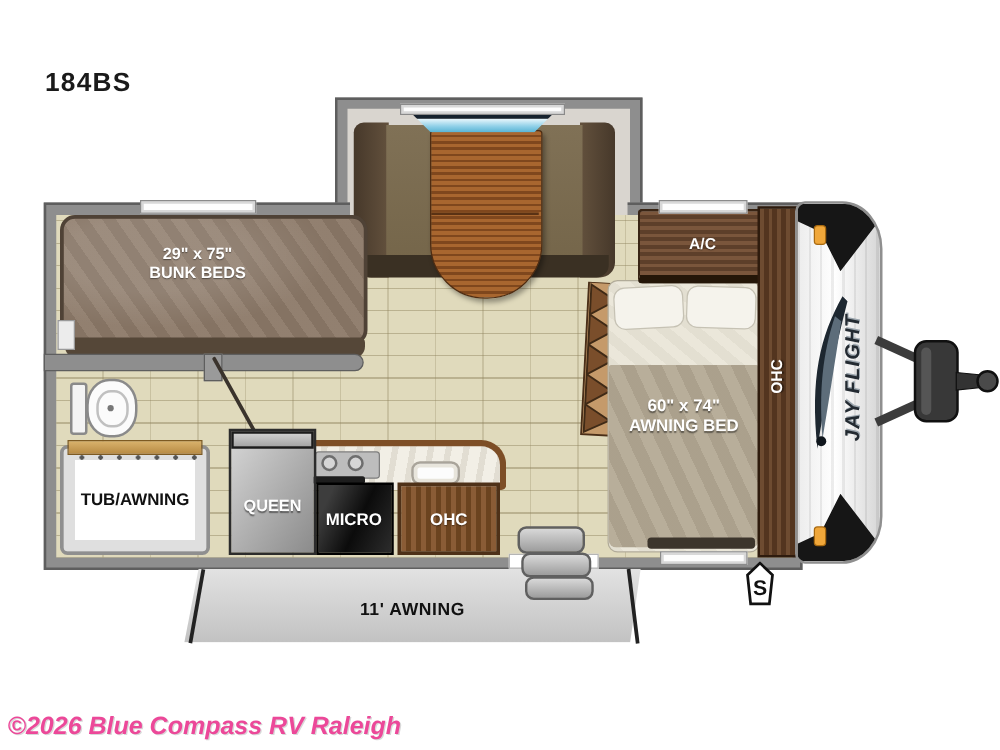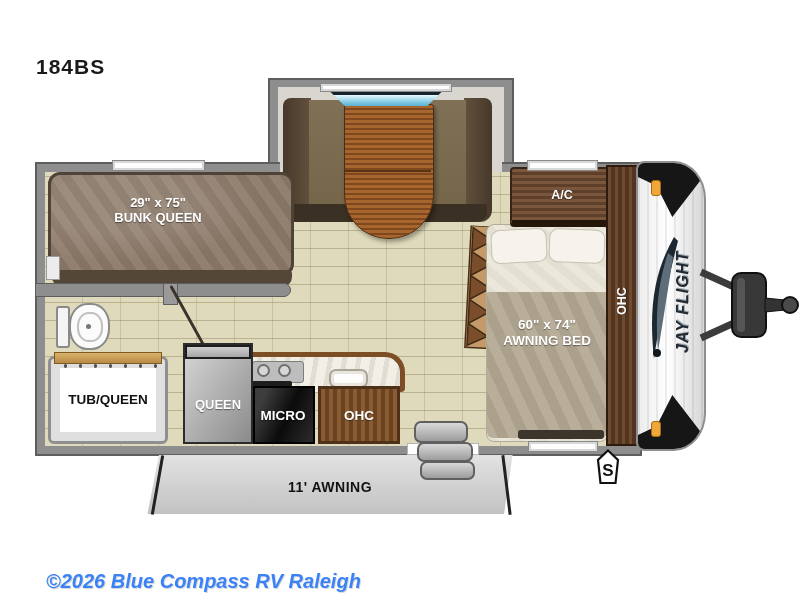--- a/index.html
+++ b/index.html
@@ -53,37 +53,37 @@
   <div class="abs" style="left:345px;top:170px;width:86px;height:2px;background:#5a3214;"></div>
 
   <div class="abs window" style="left:320px;top:83px;width:132px;height:9px;"></div>
   <div class="abs" style="left:327px;top:92px;width:118px;height:14px;background:linear-gradient(180deg,#eaf7fc,#8fd0e8 55%,#57b2d3);
               clip-path:polygon(3% 0,97% 0,85% 100%,15% 100%);border-top:3px solid #16222e;box-sizing:border-box;"></div>
 
   <div class="abs mattress" style="left:48px;top:172px;width:246px;height:104px;border:3px solid #4f4236;border-radius:12px;box-sizing:border-box;"></div>
   <div class="abs" style="left:52px;top:270px;width:240px;height:17px;background:#554738;border-radius:4px 4px 10px 10px;"></div>
   <div class="abs lbl" style="left:78px;top:196px;width:160px;font-size:13px;">
     <span>29" x 75"</span><br>
-    <span>BUNK QUEEN</span>
+    <span>BUNK BEDS</span>
   </div>
   <div class="abs" style="left:46px;top:256px;width:14px;height:24px;background:#ececec;border:1px solid #9a9a9a;box-sizing:border-box;"></div>
 
   <div class="abs" style="left:35px;top:283px;width:256px;height:14px;background:#8e8e8e;border:1px solid #5e5e5e;border-radius:0 8px 8px 0;box-sizing:border-box;"></div>
 
   <div class="abs" style="left:56px;top:306px;width:14px;height:42px;background:#f4f4f4;border:2px solid #8a8a8a;border-radius:3px;box-sizing:border-box;"></div>
   <div class="abs" style="left:69px;top:303px;width:41px;height:47px;background:#fbfbfb;border:2px solid #8a8a8a;border-radius:45%;box-sizing:border-box;"></div>
   <div class="abs" style="left:77px;top:312px;width:26px;height:30px;border:2px solid #c0c0c0;border-radius:45%;box-sizing:border-box;"></div>
   <div class="abs" style="left:86px;top:324px;width:5px;height:5px;background:#777;border-radius:50%;"></div>
 
   <div class="abs" style="left:48px;top:356px;width:120px;height:88px;background:#fff;border:3px solid #8f8f8f;
               box-shadow:inset 0 0 0 9px #dfdfdf;border-radius:6px;box-sizing:border-box;"></div>
   <div class="abs" style="left:54px;top:352px;width:108px;height:12px;background:linear-gradient(180deg,#d9b26c,#b88b44);border:1px solid #7d5a22;box-sizing:border-box;"></div>
   <div class="abs" style="left:58px;top:364px;width:102px;height:4px;
               background-image:radial-gradient(circle,#555 0 1.6px,transparent 2px);background-size:15px 4px;"></div>
-  <div class="abs dark-lbl" style="left:52px;top:392px;width:112px;font-size:13.5px;">TUB/QUEEN</div>
+  <div class="abs dark-lbl" style="left:52px;top:392px;width:112px;font-size:13.5px;">TUB/AWNING</div>
 
   <div class="abs" style="left:163px;top:283px;width:15px;height:22px;background:#9a9a9a;border:1px solid #5e5e5e;box-sizing:border-box;"></div>
   <div class="abs" style="left:172px;top:285px;width:68px;height:3px;background:#3a332c;transform:rotate(61deg);transform-origin:0 0;border-radius:2px;"></div>
 
   <div class="abs" style="left:243px;top:352px;width:162px;height:40px;background:#f2efe6;
               background-image:repeating-linear-gradient(100deg, rgba(150,140,120,.18) 0 5px, transparent 5px 14px);
               border-top:5px solid #7d4e26;border-right:5px solid #7d4e26;border-radius:2px 20px 4px 0;box-sizing:border-box;"></div>
   <div class="abs" style="left:252px;top:361px;width:52px;height:22px;background:#bdbdbd;border:1px solid #7e7e7e;border-radius:3px;box-sizing:border-box;"></div>
   <div class="abs" style="left:257px;top:364px;width:13px;height:13px;border:2px solid #6e6e6e;border-radius:50%;background:#d6d6d6;box-sizing:border-box;"></div>
   <div class="abs" style="left:278px;top:364px;width:13px;height:13px;border:2px solid #6e6e6e;border-radius:50%;background:#d6d6d6;box-sizing:border-box;"></div>
@@ -161,15 +161,15 @@
     <rect x="42" y="20" width="8" height="54" rx="4" fill="#555"></rect>
     <polygon points="70,40 90,42 90,52 70,54" fill="#333" stroke="#111" stroke-width="1"></polygon>
     <circle cx="95" cy="47" r="8" fill="#4a4a4a" stroke="#101010" stroke-width="2"></circle>
   </svg>
 
   <svg class="abs" style="left:596px;top:449px;" width="24" height="36" viewBox="0 0 24 36">
     <path d="M12,1.5 L22,11 L19.5,34 L4.5,34 L2,11 Z" fill="#ffffff" stroke="#111" stroke-width="2.2"></path>
     <text x="12" y="27" text-anchor="middle" font-family="Liberation Sans, sans-serif" font-size="17" font-weight="bold" fill="#111">S</text>
   </svg>
 
-  <div class="abs" style="left:6px;top:570px;font-size:20px;font-weight:bold;font-style:italic;color:#3b82f6;
-              text-shadow:1px 1px 0 #d8d8d8;margin-left:40px;">©2026 Blue Compass RV Raleigh</div>
+  <div class="abs" style="left:6px;top:570px;font-size:20px;font-weight:bold;font-style:italic;color:#ec4899;
+              text-shadow:1px 1px 0 #d8d8d8;">©2026 Blue Compass RV Raleigh</div>
 </div>
 
 </body></html>

